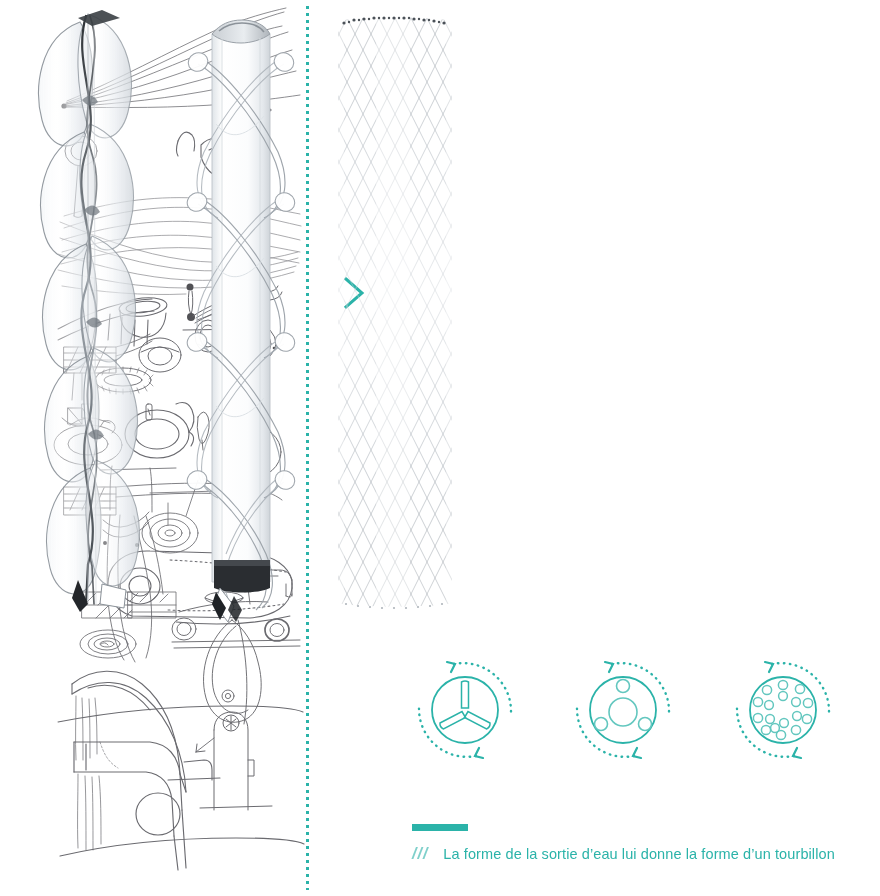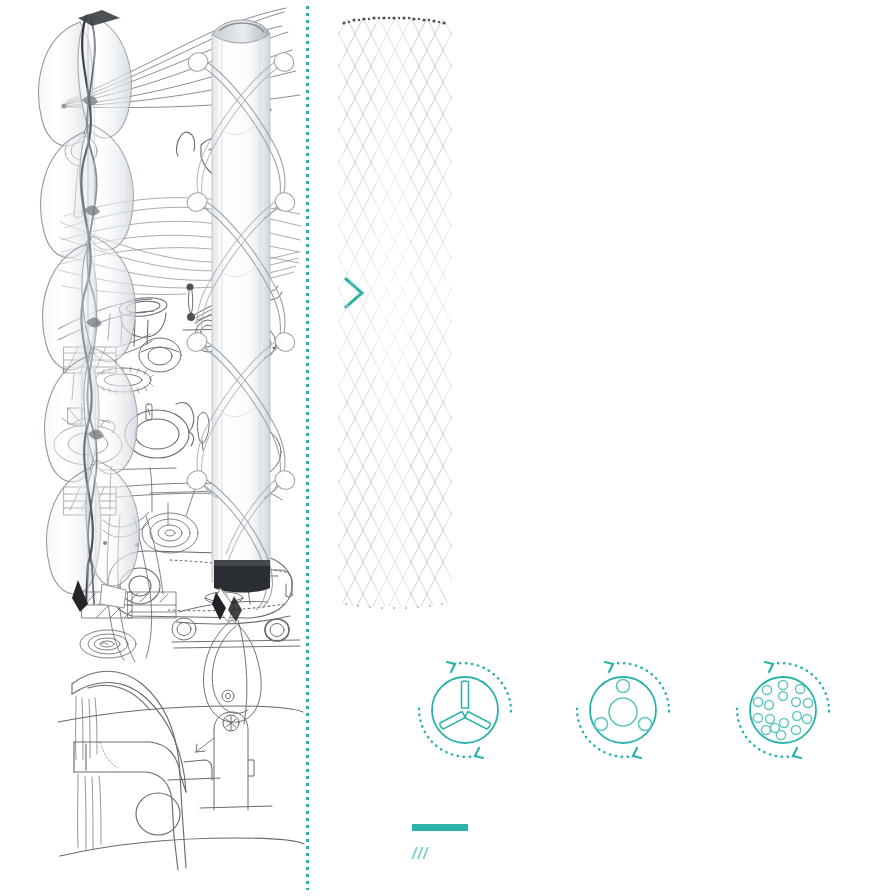--- a/index.html
+++ b/index.html
@@ -703,16 +703,17 @@
     <g fill="none" stroke="#2bb3a9" stroke-width="2.2" stroke-linecap="round">
       <path d="M42 12 L50 14 L46 22"></path>
       <path d="M78 108 L70 106 L74 98"></path>
     </g>
   </svg>
 
   <div id="caption-block">
     <div id="accent-bar"></div>
     <div id="caption-row">
       <span id="caption-slashes">///</span>
+      <span id="caption-text">La forme de la sortie d’eau lui donne la forme d’un tourbillon</span>
     </div>
   </div>
 
 </div>
 
 </body></html>

